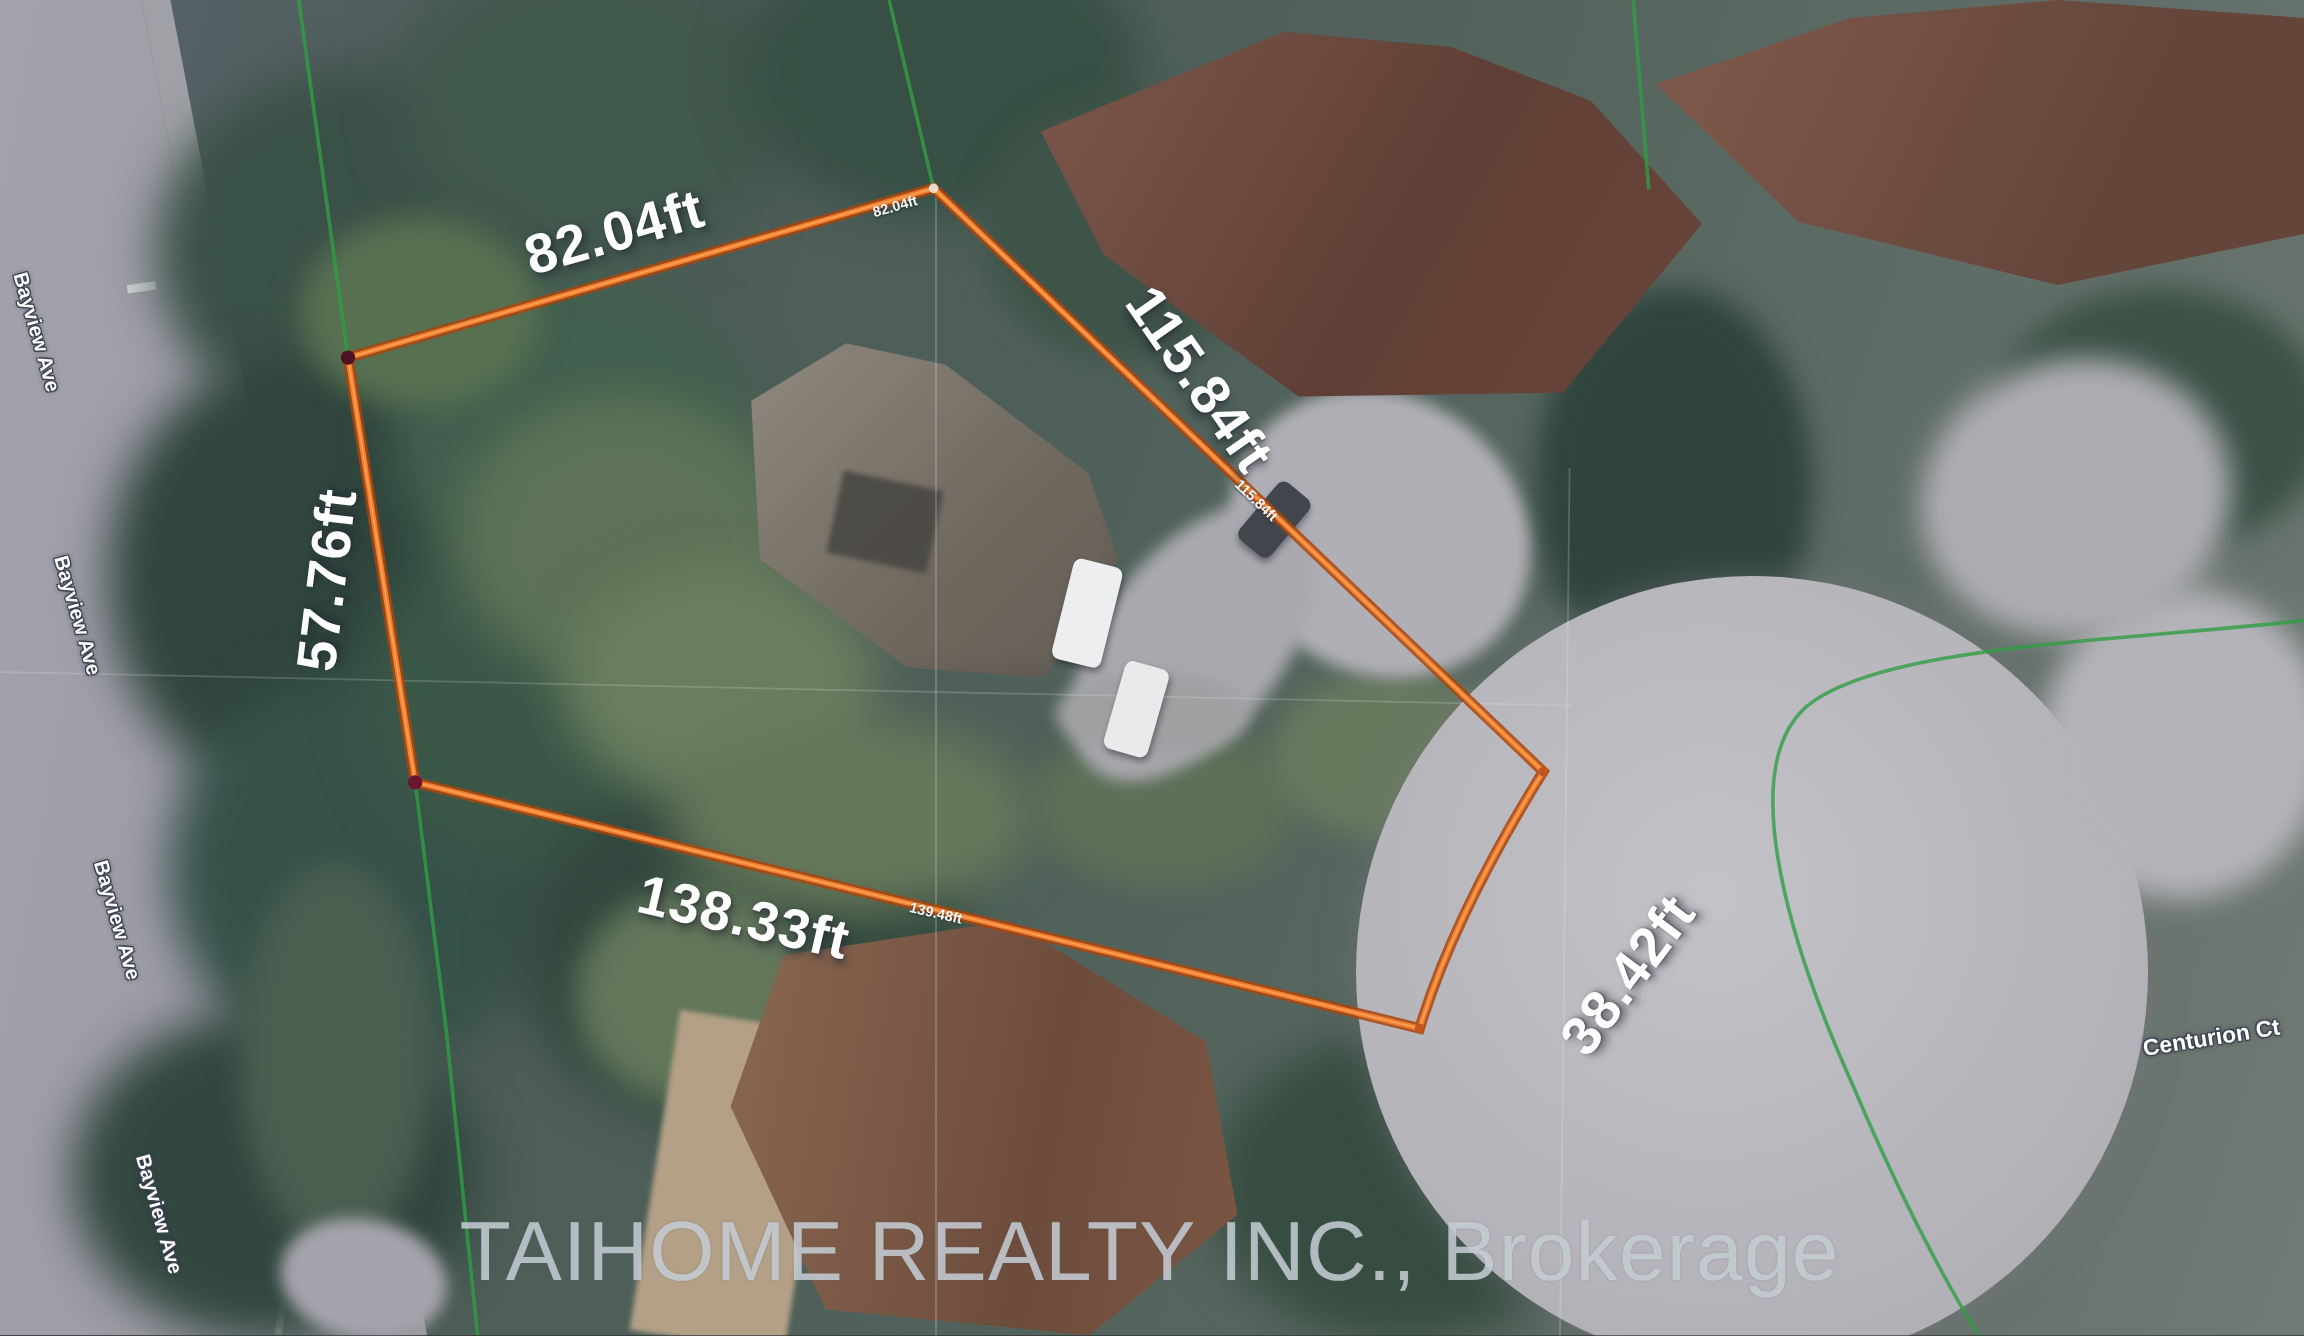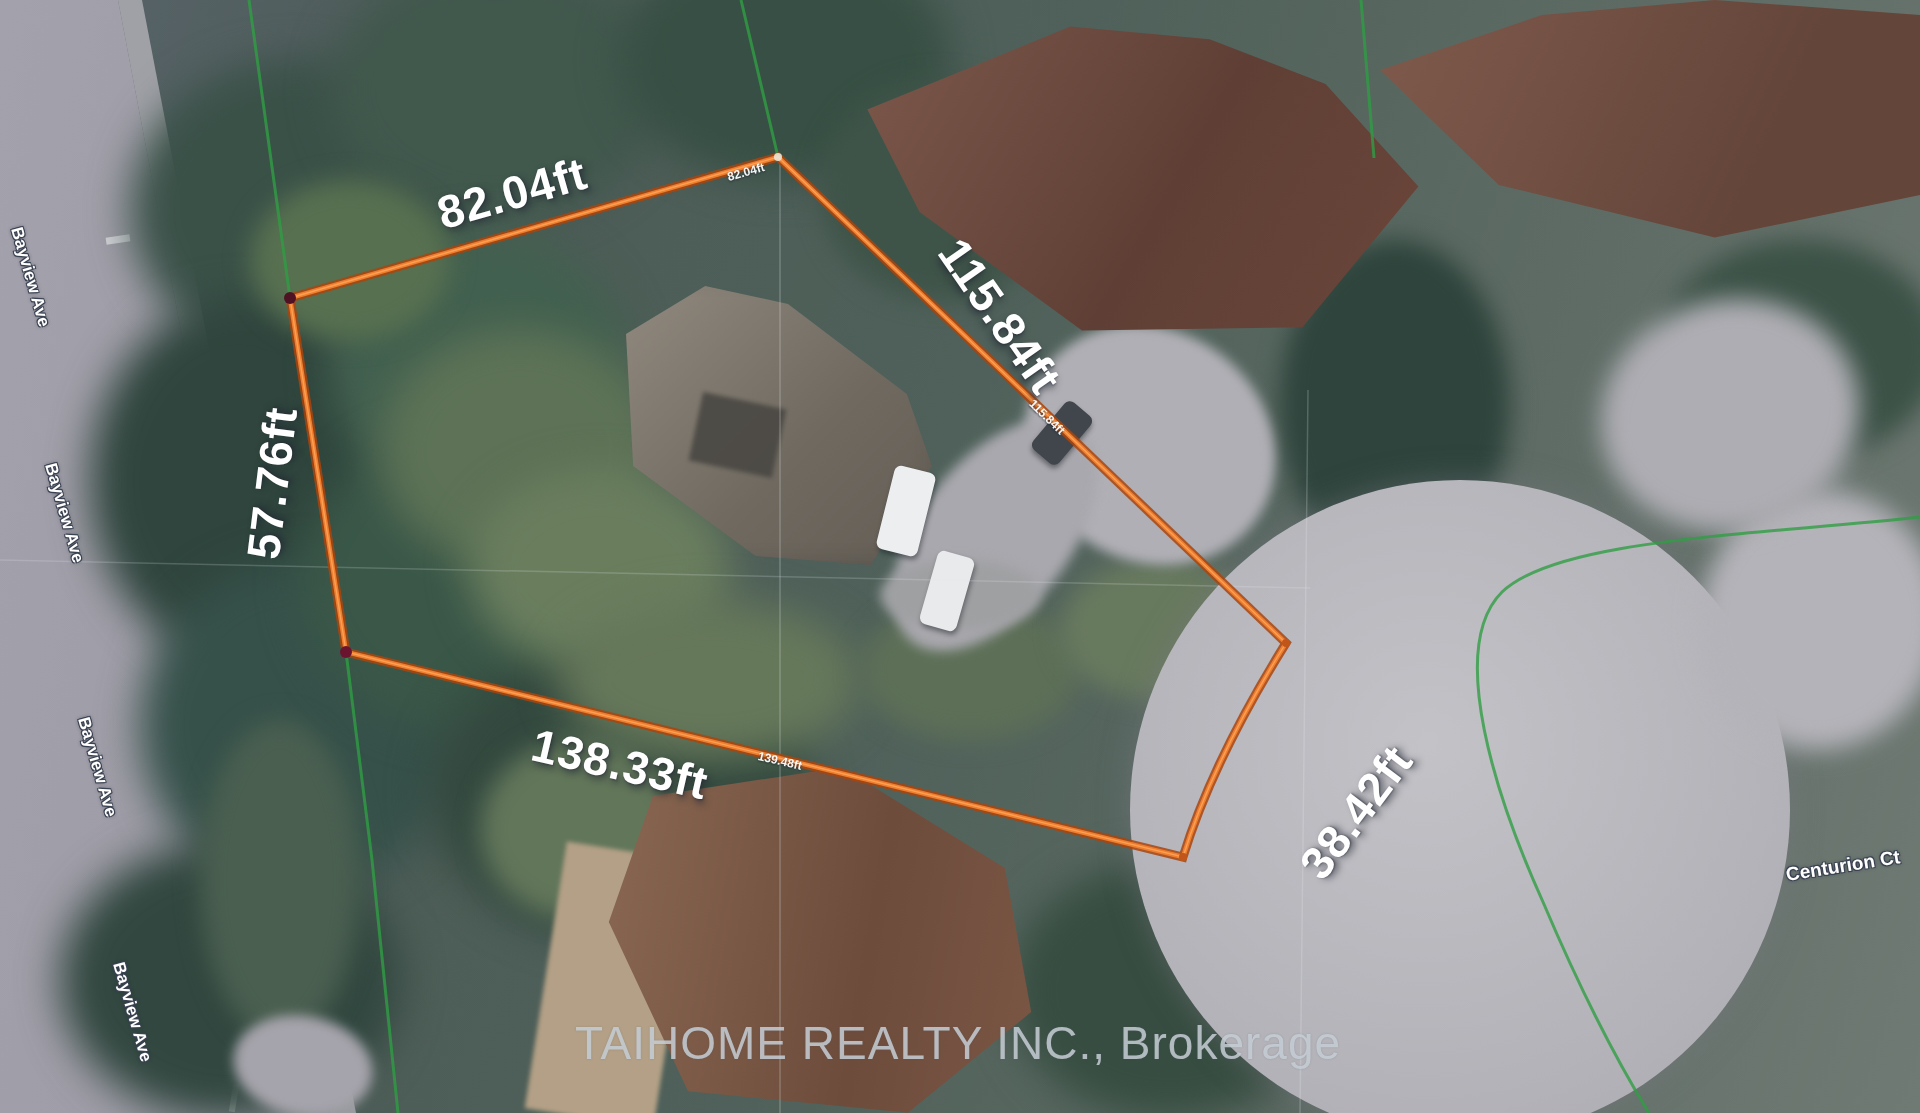--- a/index.html
+++ b/index.html
@@ -20,21 +20,21 @@
     text-shadow:3px 4px 7px rgba(35,40,52,.6),1px 1px 2px rgba(35,40,52,.5);
     transform-origin:center center;
   }
   .dim{font-size:46px;letter-spacing:1px;}
   .tick{font-size:12px;font-weight:bold;opacity:.95;text-shadow:0 1px 2px rgba(30,35,45,.8);}
   .street{
     font-size:17px;color:#fff;font-weight:bold;
     text-shadow:-1px -1px 0 #3b4352,1px -1px 0 #3b4352,-1px 1px 0 #3b4352,1px 1px 0 #3b4352,0 0 4px rgba(40,48,64,.9);
   }
   .watermark{
-    position:absolute;font-size:46px;font-weight:500;letter-spacing:1px;
+    position:absolute;font-size:70px;font-weight:500;letter-spacing:1px;
     color:rgba(203,210,217,.82);white-space:nowrap;text-shadow:0 0 2px rgba(90,100,110,.3);
   }
   svg.overlay{position:absolute;left:0;top:0;}
 </style>
 </head>
 <body>
 
 <div id="stage">
 
   <div class="abs" style="left:0;top:0;width:1920px;height:1113px;">

